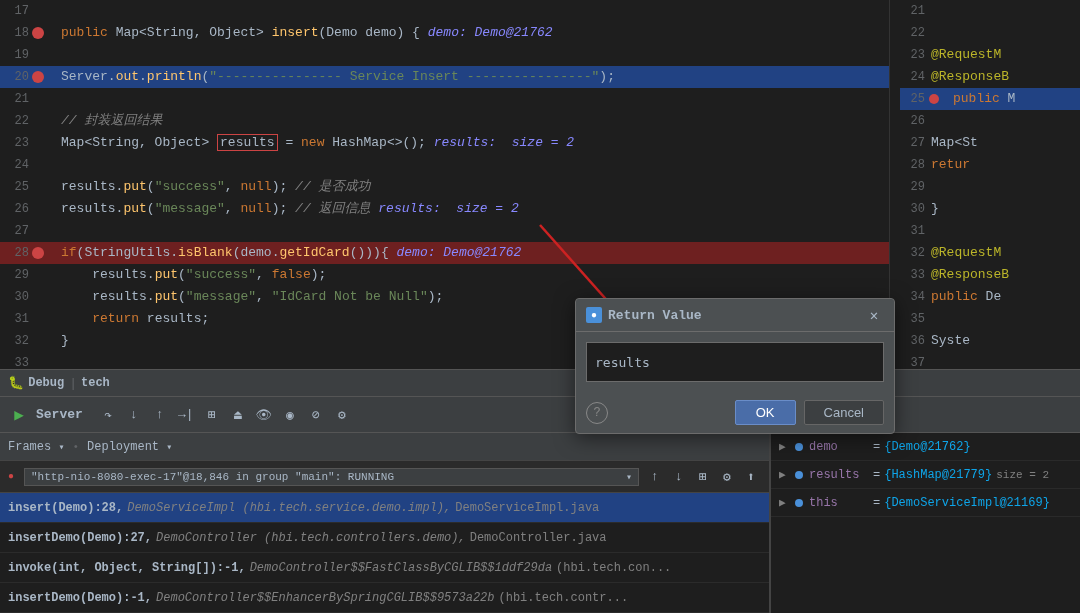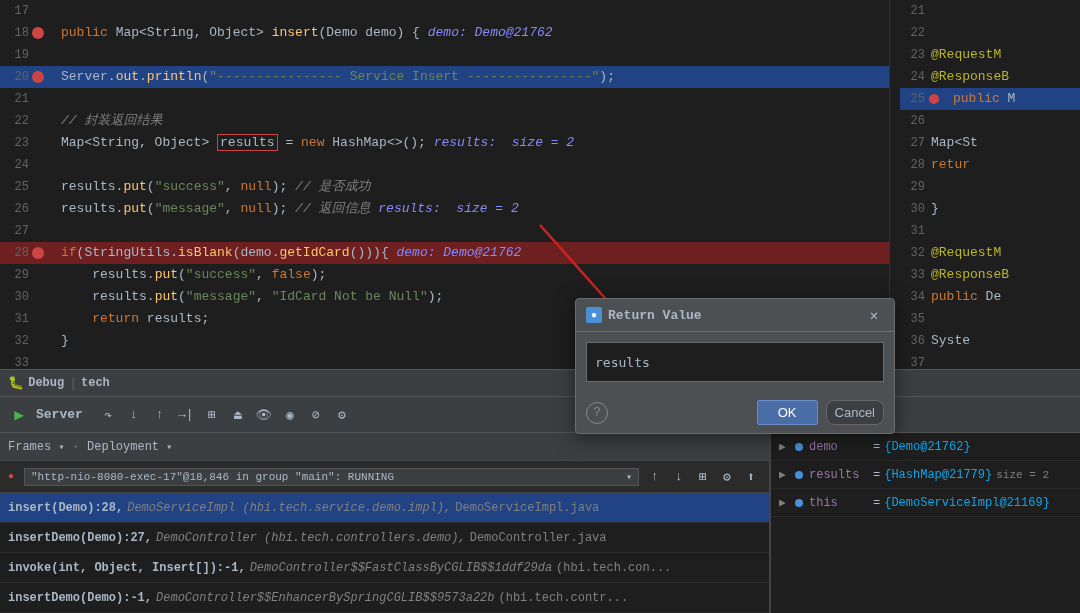--- a/index.html
+++ b/index.html
@@ -423,23 +423,23 @@
       padding: 4px 20px;
       cursor: pointer;
       border-radius: 2px;
     }
 
     .modal-cancel-btn {
       background: #3c3f41;
       border: 1px solid #666;
       color: #a9b7c6;
       font-size: 13px;
-      padding: 4px 8px;
-      cursor: pointer;
-      border-radius: 8px;
+      padding: 4px 19px;
+      cursor: pointer;
+      border-radius: 2px;
     }
 
     
     .play-btn {
       color: #4CAF50;
       font-size: 16px;
     }
 
     
     .panel-divider {
@@ -746,21 +746,21 @@
           <span class="stack-frame-method">insert(Demo):28,</span>
           <span class="stack-frame-class">DemoServiceImpl (hbi.tech.service.demo.impl),</span>
           <span class="stack-frame-file">DemoServiceImpl.java</span>
         </div>
         <div class="stack-frame">
           <span class="stack-frame-method">insertDemo(Demo):27,</span>
           <span class="stack-frame-class">DemoController (hbi.tech.controllers.demo),</span>
           <span class="stack-frame-file">DemoController.java</span>
         </div>
         <div class="stack-frame">
-          <span class="stack-frame-method">invoke(int, Object, Insert[]):-1,</span>
+          <span class="stack-frame-method">invoke(int, Object, String[]):-1,</span>
           <span class="stack-frame-class">DemoController$$FastClassByCGLIB$$1ddf29da</span>
           <span class="stack-frame-file">(hbi.tech.con...</span>
         </div>
         <div class="stack-frame">
           <span class="stack-frame-method">insertDemo(Demo):-1,</span>
           <span class="stack-frame-class">DemoController$$EnhancerBySpringCGLIB$$9573a22b</span>
           <span class="stack-frame-file">(hbi.tech.contr...</span>
         </div>
       </div>
     </div>

